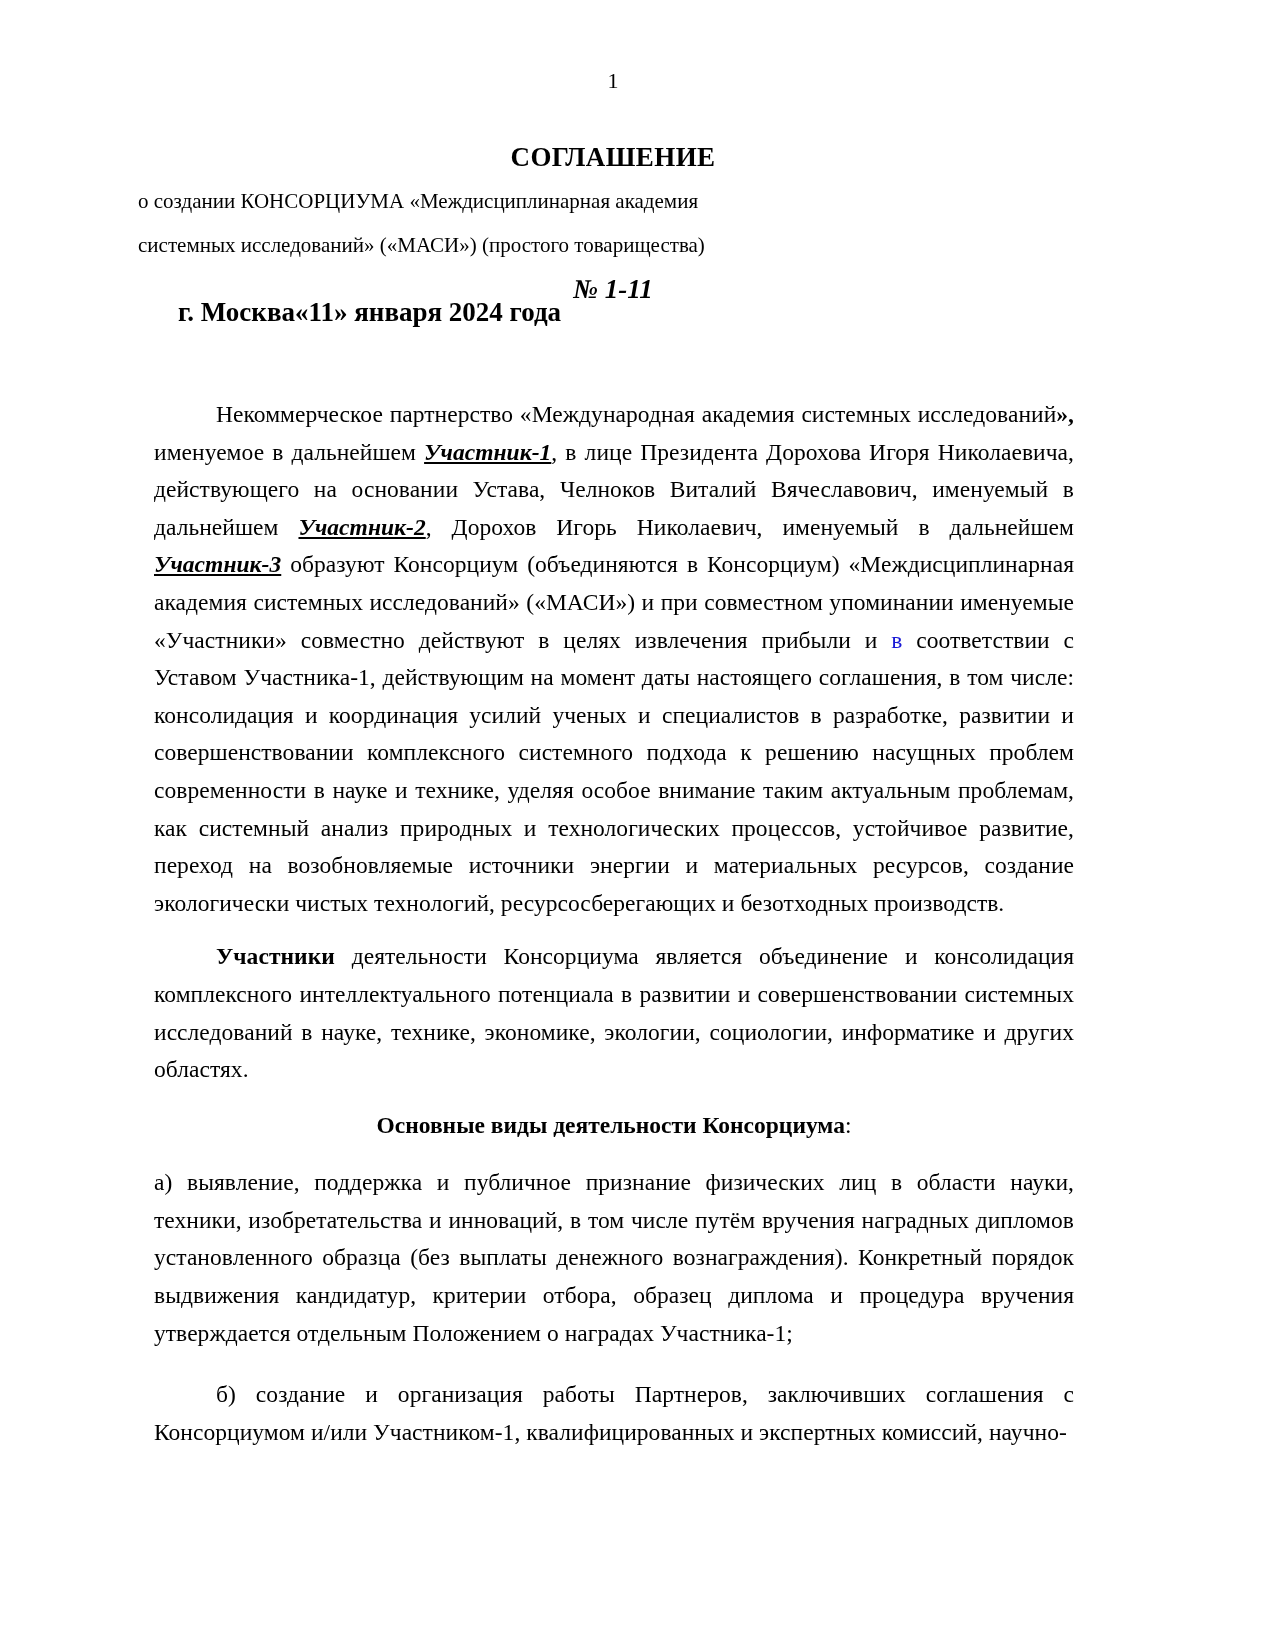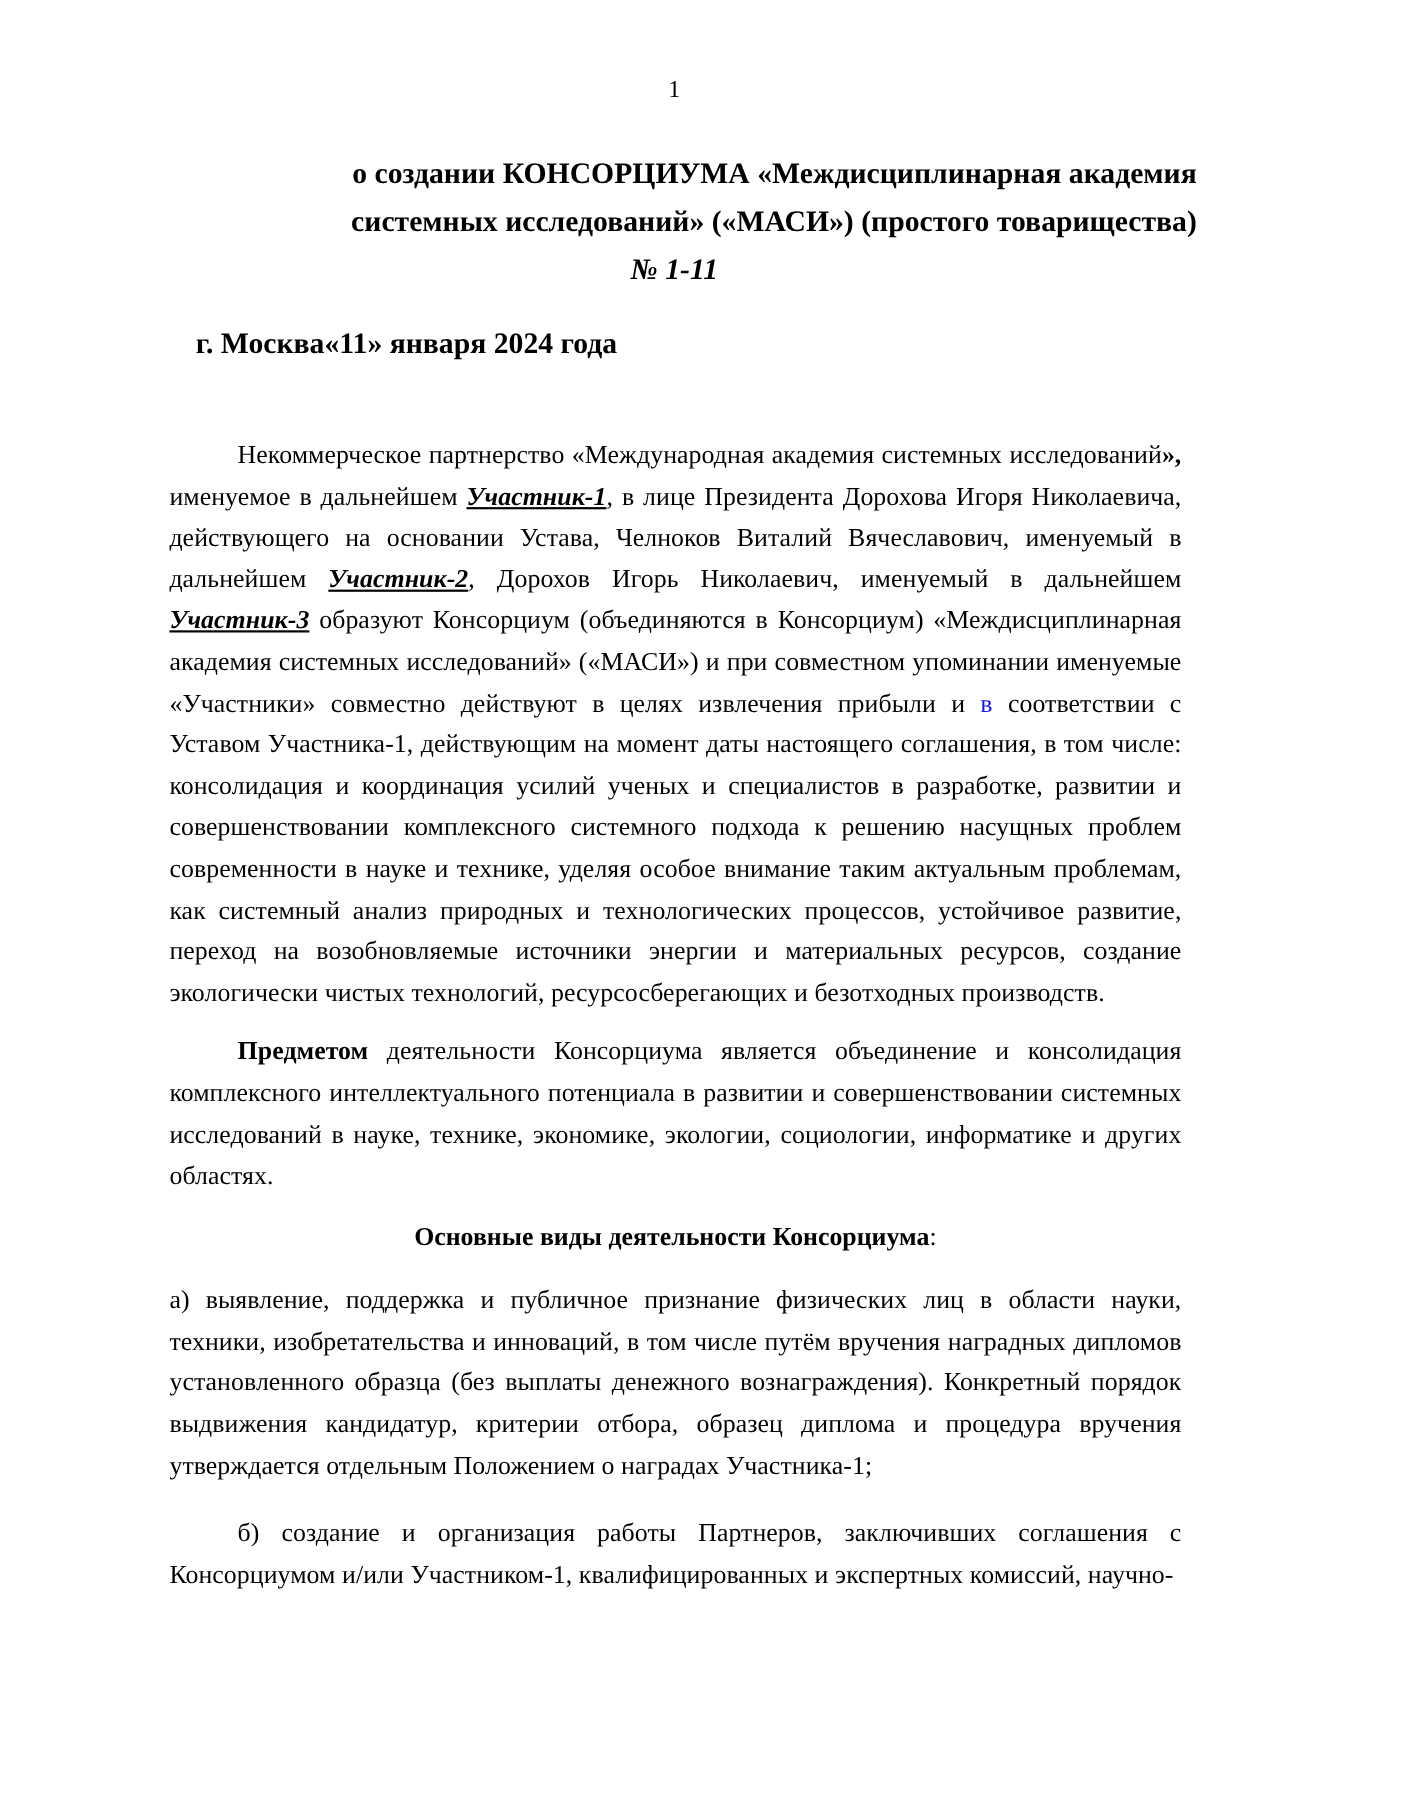--- a/index.html
+++ b/index.html
@@ -51,23 +51,23 @@
     width: 950px;
   }
   .doc-title {
     text-align: center;
     font-weight: bold;
     font-size: 27px;
     line-height: 44px;
     letter-spacing: 0.4px;
   }
   .doc-subtitle {
-    text-align: right;
-    font-weight: bold;
-    font-size: 27px;
+    text-align: left;
+    font-weight: normal;
+    font-size: 21px;
     line-height: 44px;
   }
   .doc-number {
     text-align: center;
     font-weight: bold;
     font-size: 27px;
     line-height: 44px;
     font-style: italic;
   }
 
@@ -125,38 +125,39 @@
 </style>
 </head>
 <body>
 
 <div class="page">
   <div class="content">
 
     <div class="page-number">1</div>
 
     <div class="title-block">
+      <div class="doc-title">СОГЛАШЕНИЕ</div>
       <div class="doc-subtitle">о создании КОНСОРЦИУМА «Междисциплинарная академия</div>
       <div class="doc-subtitle">системных исследований»  («МАСИ») (простого товарищества)</div>
       <div class="doc-number">№ 1-11</div>
     </div>
 
     <div class="placedate">
       <span class="place">г. Москва</span>
       <span class="date">«11» января  2024  года</span>
     </div>
 
     <div class="body-block">
 
       <p class="para indent">
         <span>Некоммерческое партнерство «Международная академия системных исследований</span><span class="b">»,</span><span> именуемое в дальнейшем </span><span class="iu">Участник-1</span><span>, в лице Президента Дорохова Игоря Николаевича, действующего на основании Устава, Челноков Виталий Вячеславович, именуемый в дальнейшем </span><span class="iu">Участник-2</span><span>, Дорохов   Игорь Николаевич, именуемый в дальнейшем </span><span class="iu">Участник-3</span><span> образуют Консорциум (объединяются в Консорциум)  «Междисциплинарная академия системных исследований» («МАСИ») и при совместном упоминании именуемые «Участники» совместно действуют в целях извлечения прибыли и </span><span class="blue">в</span><span> соответствии с Уставом Участника-1, действующим на момент даты настоящего соглашения, в том числе: консолидация и координация усилий ученых и специалистов в разработке, развитии и совершенствовании комплексного системного подхода  к  решению насущных проблем современности  в науке и технике, уделяя особое внимание таким актуальным проблемам, как  системный анализ природных и технологических процессов, устойчивое развитие, переход на возобновляемые источники энергии и материальных ресурсов, создание экологически чистых технологий, ресурсосберегающих и безотходных производств.</span>
       </p>
 
       <p class="para indent">
-        <span class="b">Предметом</span><span> деятельности Консорциума является объединение и консолидация комплексного интеллектуального потенциала в развитии и совершенствовании системных исследований в науке, технике, экономике, экологии, социологии, информатике и других областях.</span>
+        <span class="b">Участники</span><span> деятельности Консорциума является объединение и консолидация комплексного интеллектуального потенциала в развитии и совершенствовании системных исследований в науке, технике, экономике, экологии, социологии, информатике и других областях.</span>
       </p>
 
       <div class="subheading">
         <span>Основные виды деятельности Консорциума</span><span class="plain">:</span>
       </div>
 
       <p class="para noindent">а) выявление, поддержка и публичное признание физических лиц в области науки, техники, изобретательства и инноваций, в том числе путём вручения наградных дипломов установленного образца (без выплаты денежного вознаграждения). Конкретный порядок выдвижения кандидатур, критерии отбора, образец диплома и процедура вручения утверждается отдельным Положением о наградах Участника-1;</p>
 
       <p class="para indent" style="margin-top: 24px;">б) создание и организация работы Партнеров, заключивших соглашения с Консорциумом и/или Участником-1, квалифицированных и экспертных комиссий, научно-</p>
 

